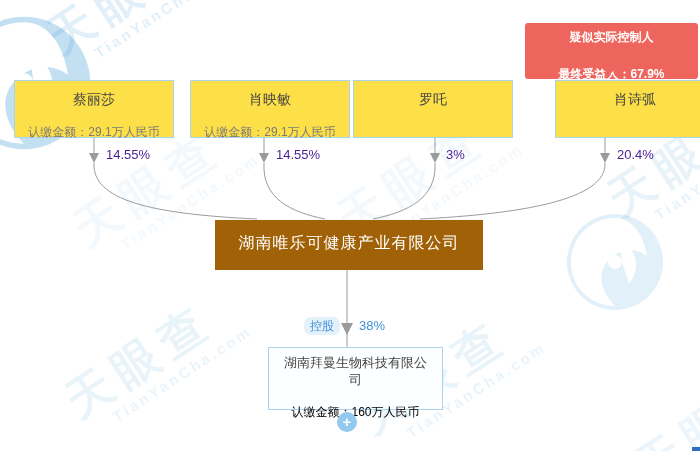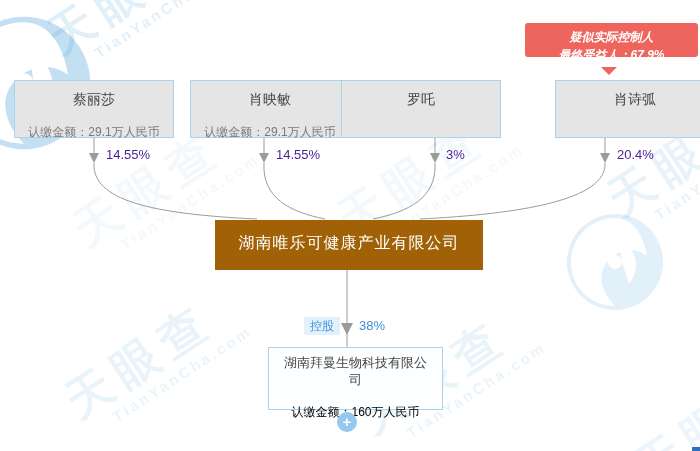--- a/index.html
+++ b/index.html
@@ -11,56 +11,56 @@
   .wm{position:absolute;color:#1c87cf;pointer-events:none;}
   .wm-logo svg{display:block;width:100%;height:100%;}
   .wm-tile{transform:rotate(-33deg);white-space:nowrap;}
   .wm-brand{font-size:46px;font-weight:bold;letter-spacing:9px;}
   .wm-domain{font-size:15px;font-weight:bold;letter-spacing:3px;margin:-6px 0 0 30px;}
   
   .connectors{position:absolute;left:0;top:0;z-index:1;}
   
   .card{
     position:absolute;box-sizing:border-box;width:160px;height:58px;top:80px;
-    background:#e5e5e5;border:1px solid #abd3ee;text-align:center;z-index:2;padding-top:9px;
+    background:#fde047;border:1px solid #abd3ee;text-align:center;z-index:2;padding-top:9px;
   }
   .card .nm{font-size:14px;color:#444;line-height:18px;}
   .card .amt{font-size:12px;color:#7a7a7a;line-height:17px;margin-top:16px;}
   .pct{position:absolute;z-index:2;font-size:13px;color:#4c1d95;top:147px;}
   
   .company{
     position:absolute;left:215px;top:220px;width:268px;height:50px;background:#a16207;
     color:#fff;font-size:16px;text-align:center;line-height:46px;z-index:2;letter-spacing:1px;
   }
   
   .holding-tag{
     position:absolute;left:304px;top:317px;z-index:2;background:#e3f1fb;color:#4090d8;
-    font-size:12px;line-height:16px;padding:1px 6px;
+    font-size:12px;line-height:16px;padding:1px 6px;border-radius:7px;
   }
   .holding-pct{position:absolute;left:359px;top:318px;z-index:2;font-size:13px;color:#4090d8;}
   
   .sub-card{
     position:absolute;box-sizing:border-box;left:268px;top:347px;width:175px;height:63px;
     background:#fdfeff;border:1px solid #abd3ee;text-align:center;z-index:2;padding-top:6px;
   }
   .sub-card .nm{font-size:13px;color:#444;line-height:17px;padding:0 14px;}
   .sub-card .amt{font-size:12px;color:#000000;line-height:16px;margin-top:16px;}
   
   .plus-btn{
     position:absolute;left:337px;top:412px;width:20px;height:20px;border-radius:50%;
     background:#93c8ef;color:#fff;font-size:15px;font-weight:bold;line-height:20px;
     text-align:center;z-index:2;cursor:pointer;
   }
   
   .badge{
-    position:absolute;left:525px;top:23px;width:173px;height:34px;background:#ee655e;
-    border-radius:3px;z-index:3;color:#fff;text-align:center;font-style:italic;
+    position:absolute;left:525px;top:23px;width:173px;height:56px;background:#ee655e;
+    border-radius:3px;z-index:3;color:#fff;text-align:center;
   }
   .badge .l1{font-size:12px;font-weight:bold;margin-top:6px;}
-  .badge .l2{font-size:12px;font-weight:bold;margin-top:1px;}
+  .badge .l2{font-size:12px;font-weight:bold;margin-top:20px;}
   .badge .ptr{
     position:absolute;left:76px;top:44px;width:0;height:0;
     border-left:8px solid transparent;border-right:8px solid transparent;
     border-top:8px solid #ee655e;
   }
   .corner-speck{position:absolute;left:692px;top:447px;width:8px;height:4px;background:#2f6fbd;z-index:4;}
 </style>
 </head>
 <body>
 
@@ -133,21 +133,21 @@
   </svg>
 
   <div class="card" style="left:14px">
     <div class="nm">蔡丽莎</div>
     <div class="amt">认缴金额：29.1万人民币</div>
   </div>
   <div class="card" style="left:190px">
     <div class="nm">肖映敏</div>
     <div class="amt">认缴金额：29.1万人民币</div>
   </div>
-  <div class="card" style="left:341px">
+  <div class="card" style="left:353px">
     <div class="nm">罗吒</div>
   </div>
   <div class="card" style="left:555px">
     <div class="nm">肖诗弧</div>
   </div>
 
   <div class="pct" style="left:106px">14.55%</div>
   <div class="pct" style="left:276px">14.55%</div>
   <div class="pct" style="left:446px">3%</div>
   <div class="pct" style="left:617px">20.4%</div>

